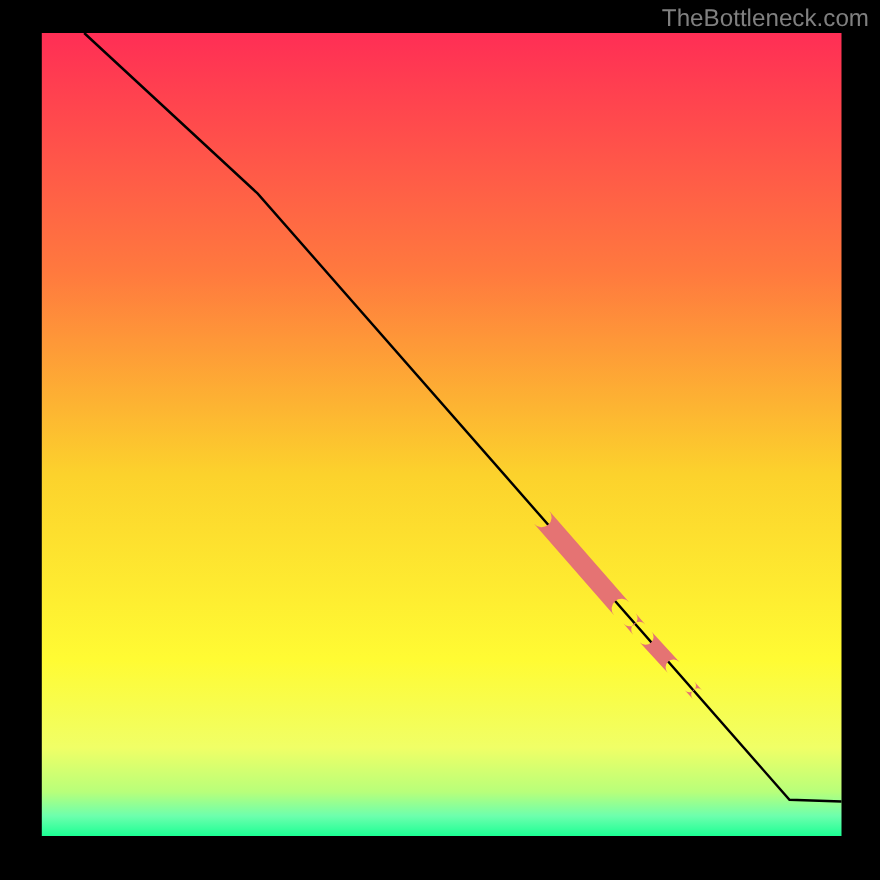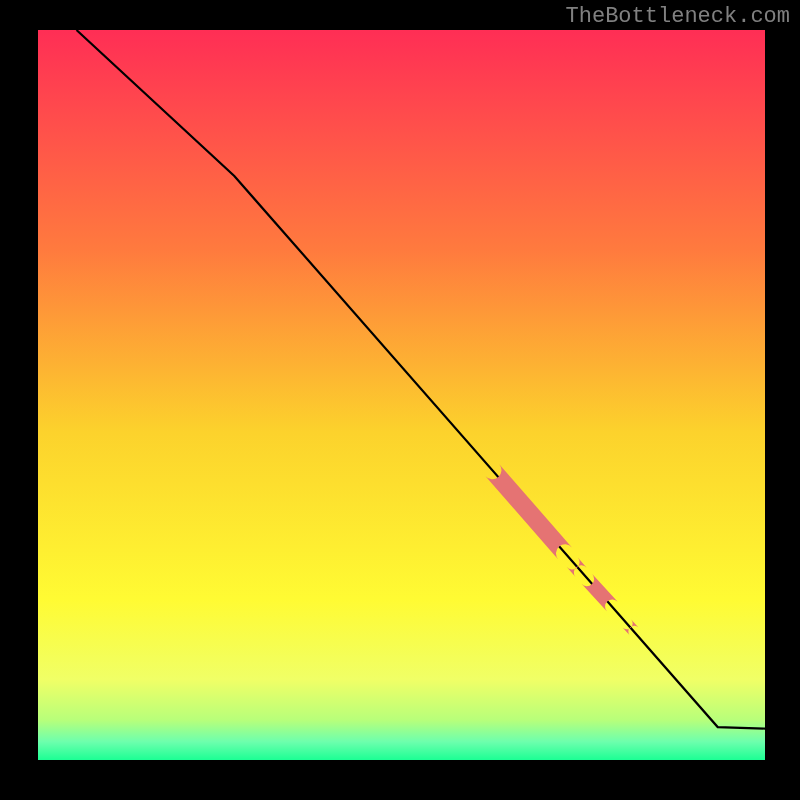--- a/index.html
+++ b/index.html
@@ -8,21 +8,20 @@
     width: 800px;
     height: 800px;
     background: #000;
     font-family: Arial, Helvetica, sans-serif;
     overflow: hidden;
   }
   .chart-container {
     position: relative;
     width: 800px;
     height: 685px;
-    font-family: Liberation Mono, monospace;
   }
   .attribution {
     position: absolute;
     top: 4px;
     right: 10px;
     color: #808080;
     font-size: 22px;
     font-weight: 500;
     z-index: 10;
   }

